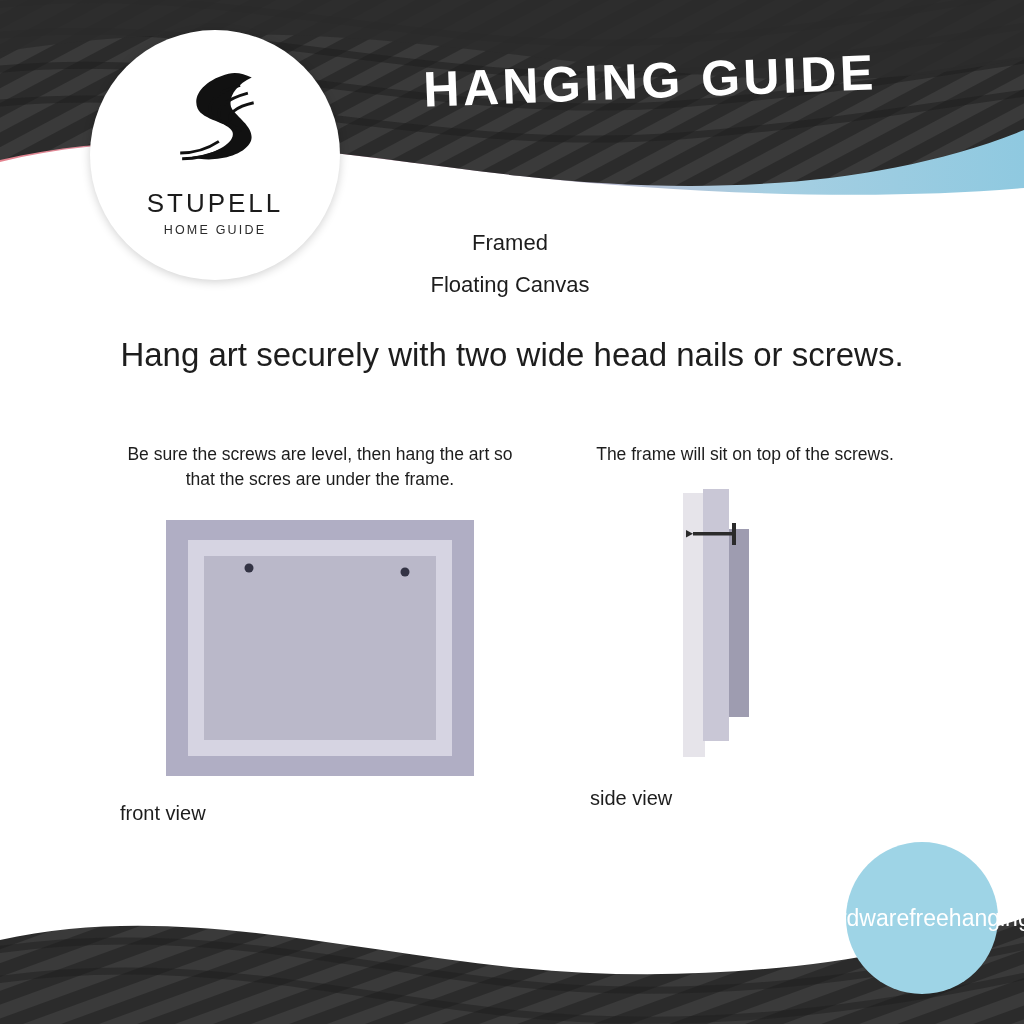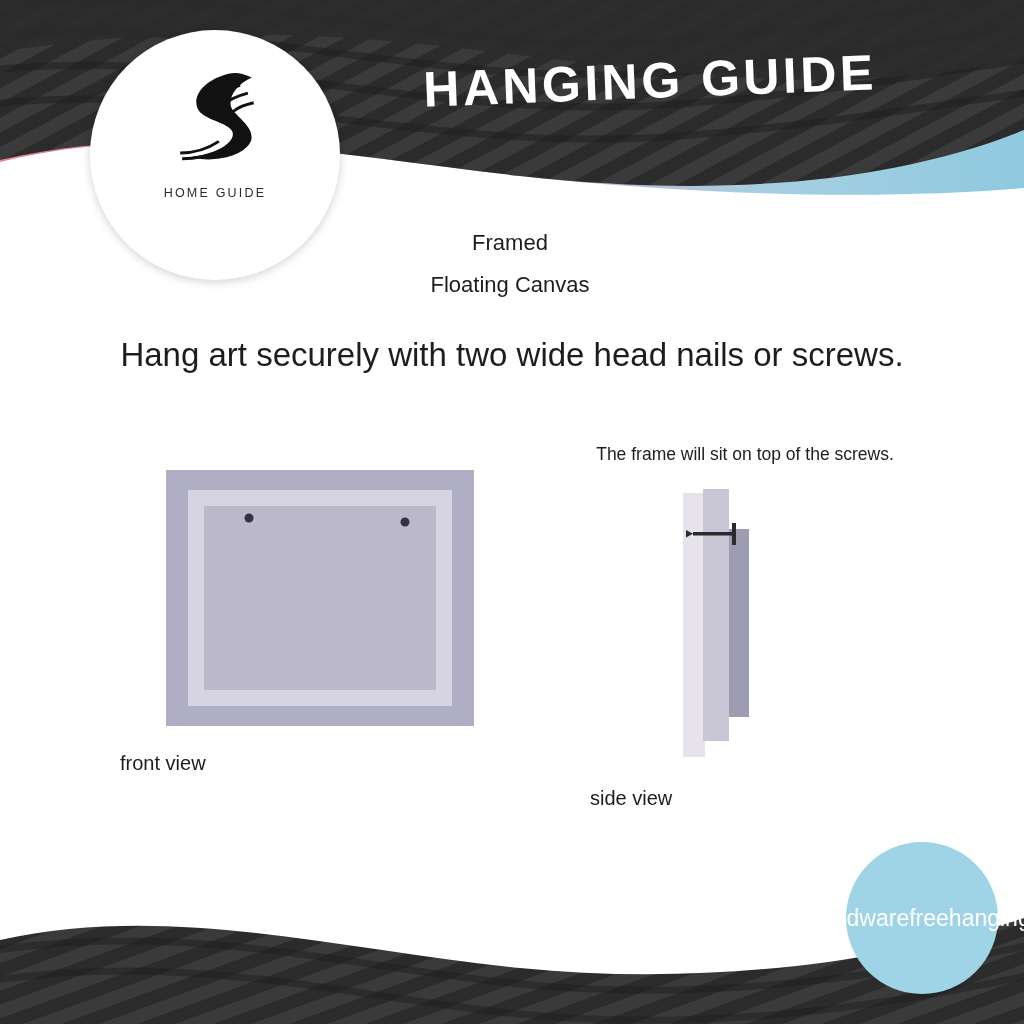--- a/index.html
+++ b/index.html
@@ -190,33 +190,35 @@
     <svg class="logo-mark" viewBox="0 0 120 120">
       <path d="M74,8 C50,14 36,30 42,44 C47,56 74,58 78,68 C82,79 60,92 36,94
                C52,100 86,96 96,80 C104,66 84,54 78,45 C72,36 80,20 98,12
                C90,8 82,6 74,8 Z" fill="#111111"></path>
       <path d="M86,20 C62,26 50,40 56,50 C60,58 82,60 86,68" fill="none" stroke="#111111" stroke-width="3"></path>
       <path d="M94,28 C72,34 60,44 65,53" fill="none" stroke="#111111" stroke-width="3"></path>
       <path d="M100,38 C82,42 72,50 76,57" fill="none" stroke="#111111" stroke-width="3"></path>
       <path d="M70,86 C56,92 40,96 26,96" fill="none" stroke="#111111" stroke-width="3"></path>
       <path d="M64,78 C52,86 38,90 24,90" fill="none" stroke="#111111" stroke-width="3"></path>
     </svg>
+    <div class="logo-name">STUPELL</div>
     <div class="logo-sub">HOME GUIDE</div>
   </div>
 
   <div class="guide-title">HANGING GUIDE</div>
 
   <div class="product-name">
     <div>Framed</div>
     <div>Floating Canvas</div>
   </div>
 
   <div class="main-instruction">Hang art securely with two wide head nails or screws.</div>
 
   <div class="panel panel-front">
+    <div class="panel-caption-top">Be sure the screws are level, then hang the art so that the scres are under the frame.</div>
 
     <svg class="front-art" viewBox="0 0 308 256">
       <rect x="0" y="0" width="308" height="256" fill="#b0aec4"></rect>
       <rect x="22" y="20" width="264" height="216" fill="#d6d4e2"></rect>
       <rect x="38" y="36" width="232" height="184" fill="#bab8c9"></rect>
       <circle cx="83" cy="48" r="4.5" fill="#333344"></circle>
       <circle cx="239" cy="52" r="4.5" fill="#333344"></circle>
     </svg>
 
     <div class="panel-caption-bottom">front view</div>

